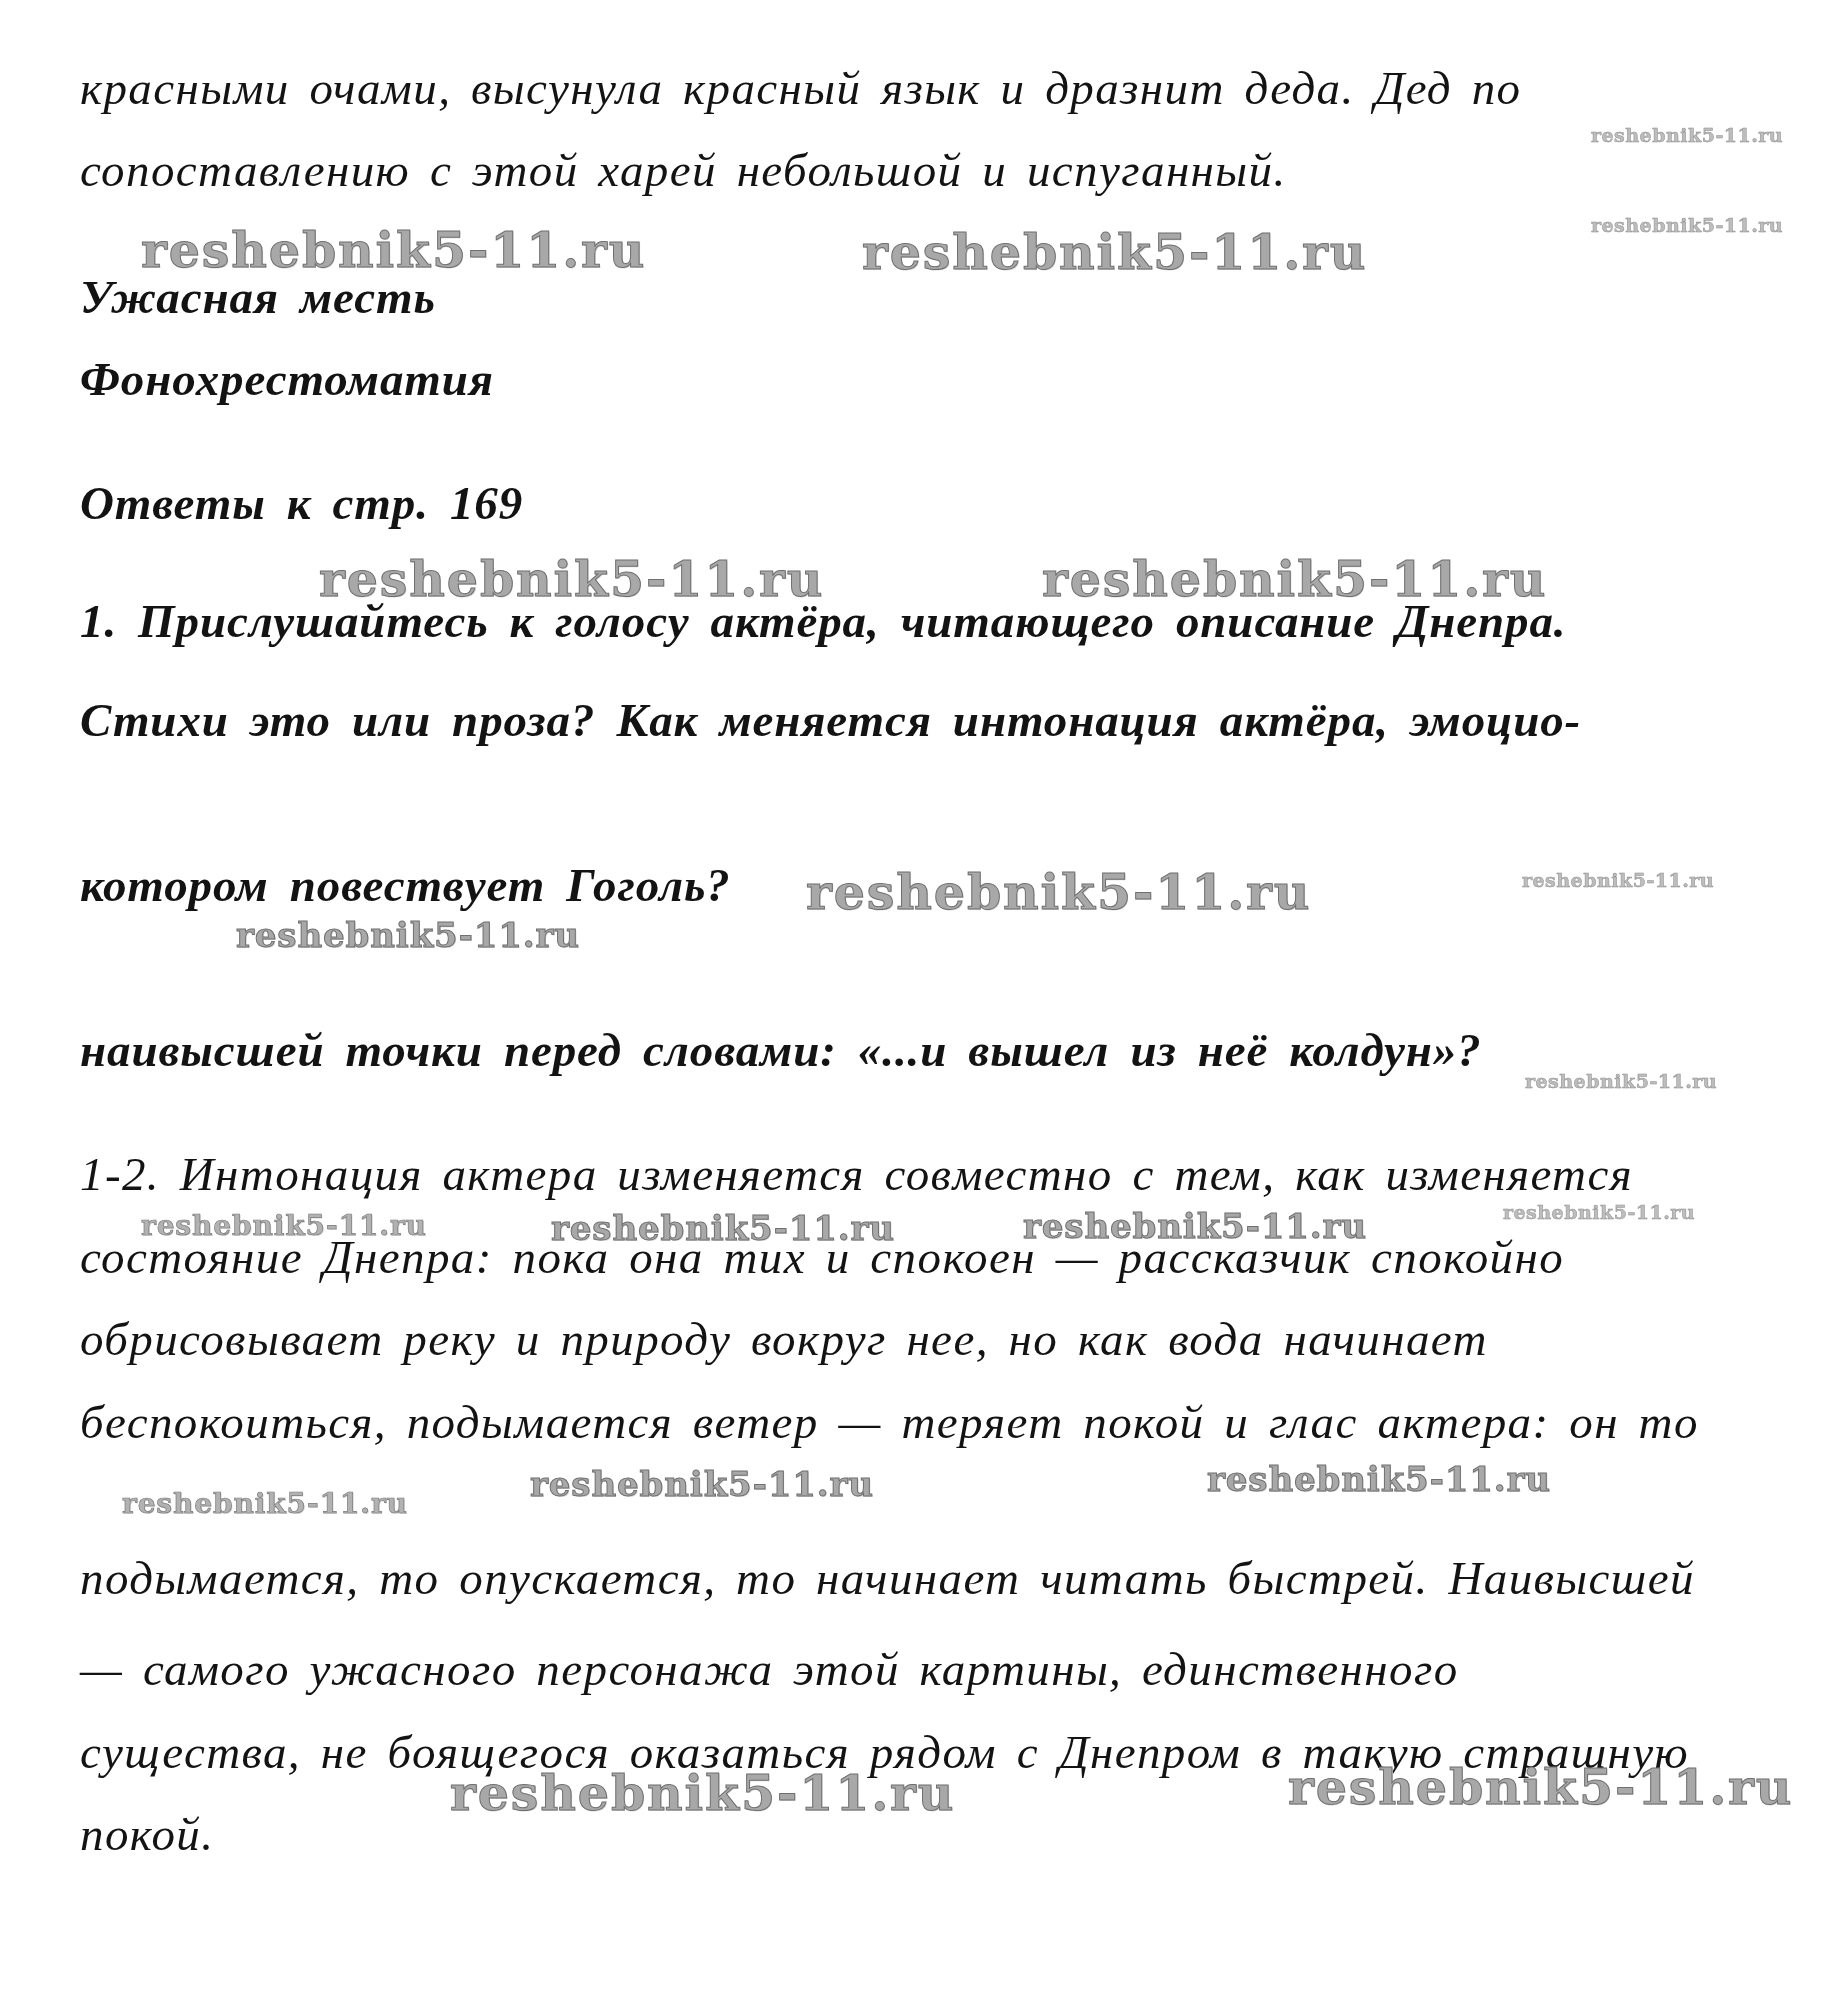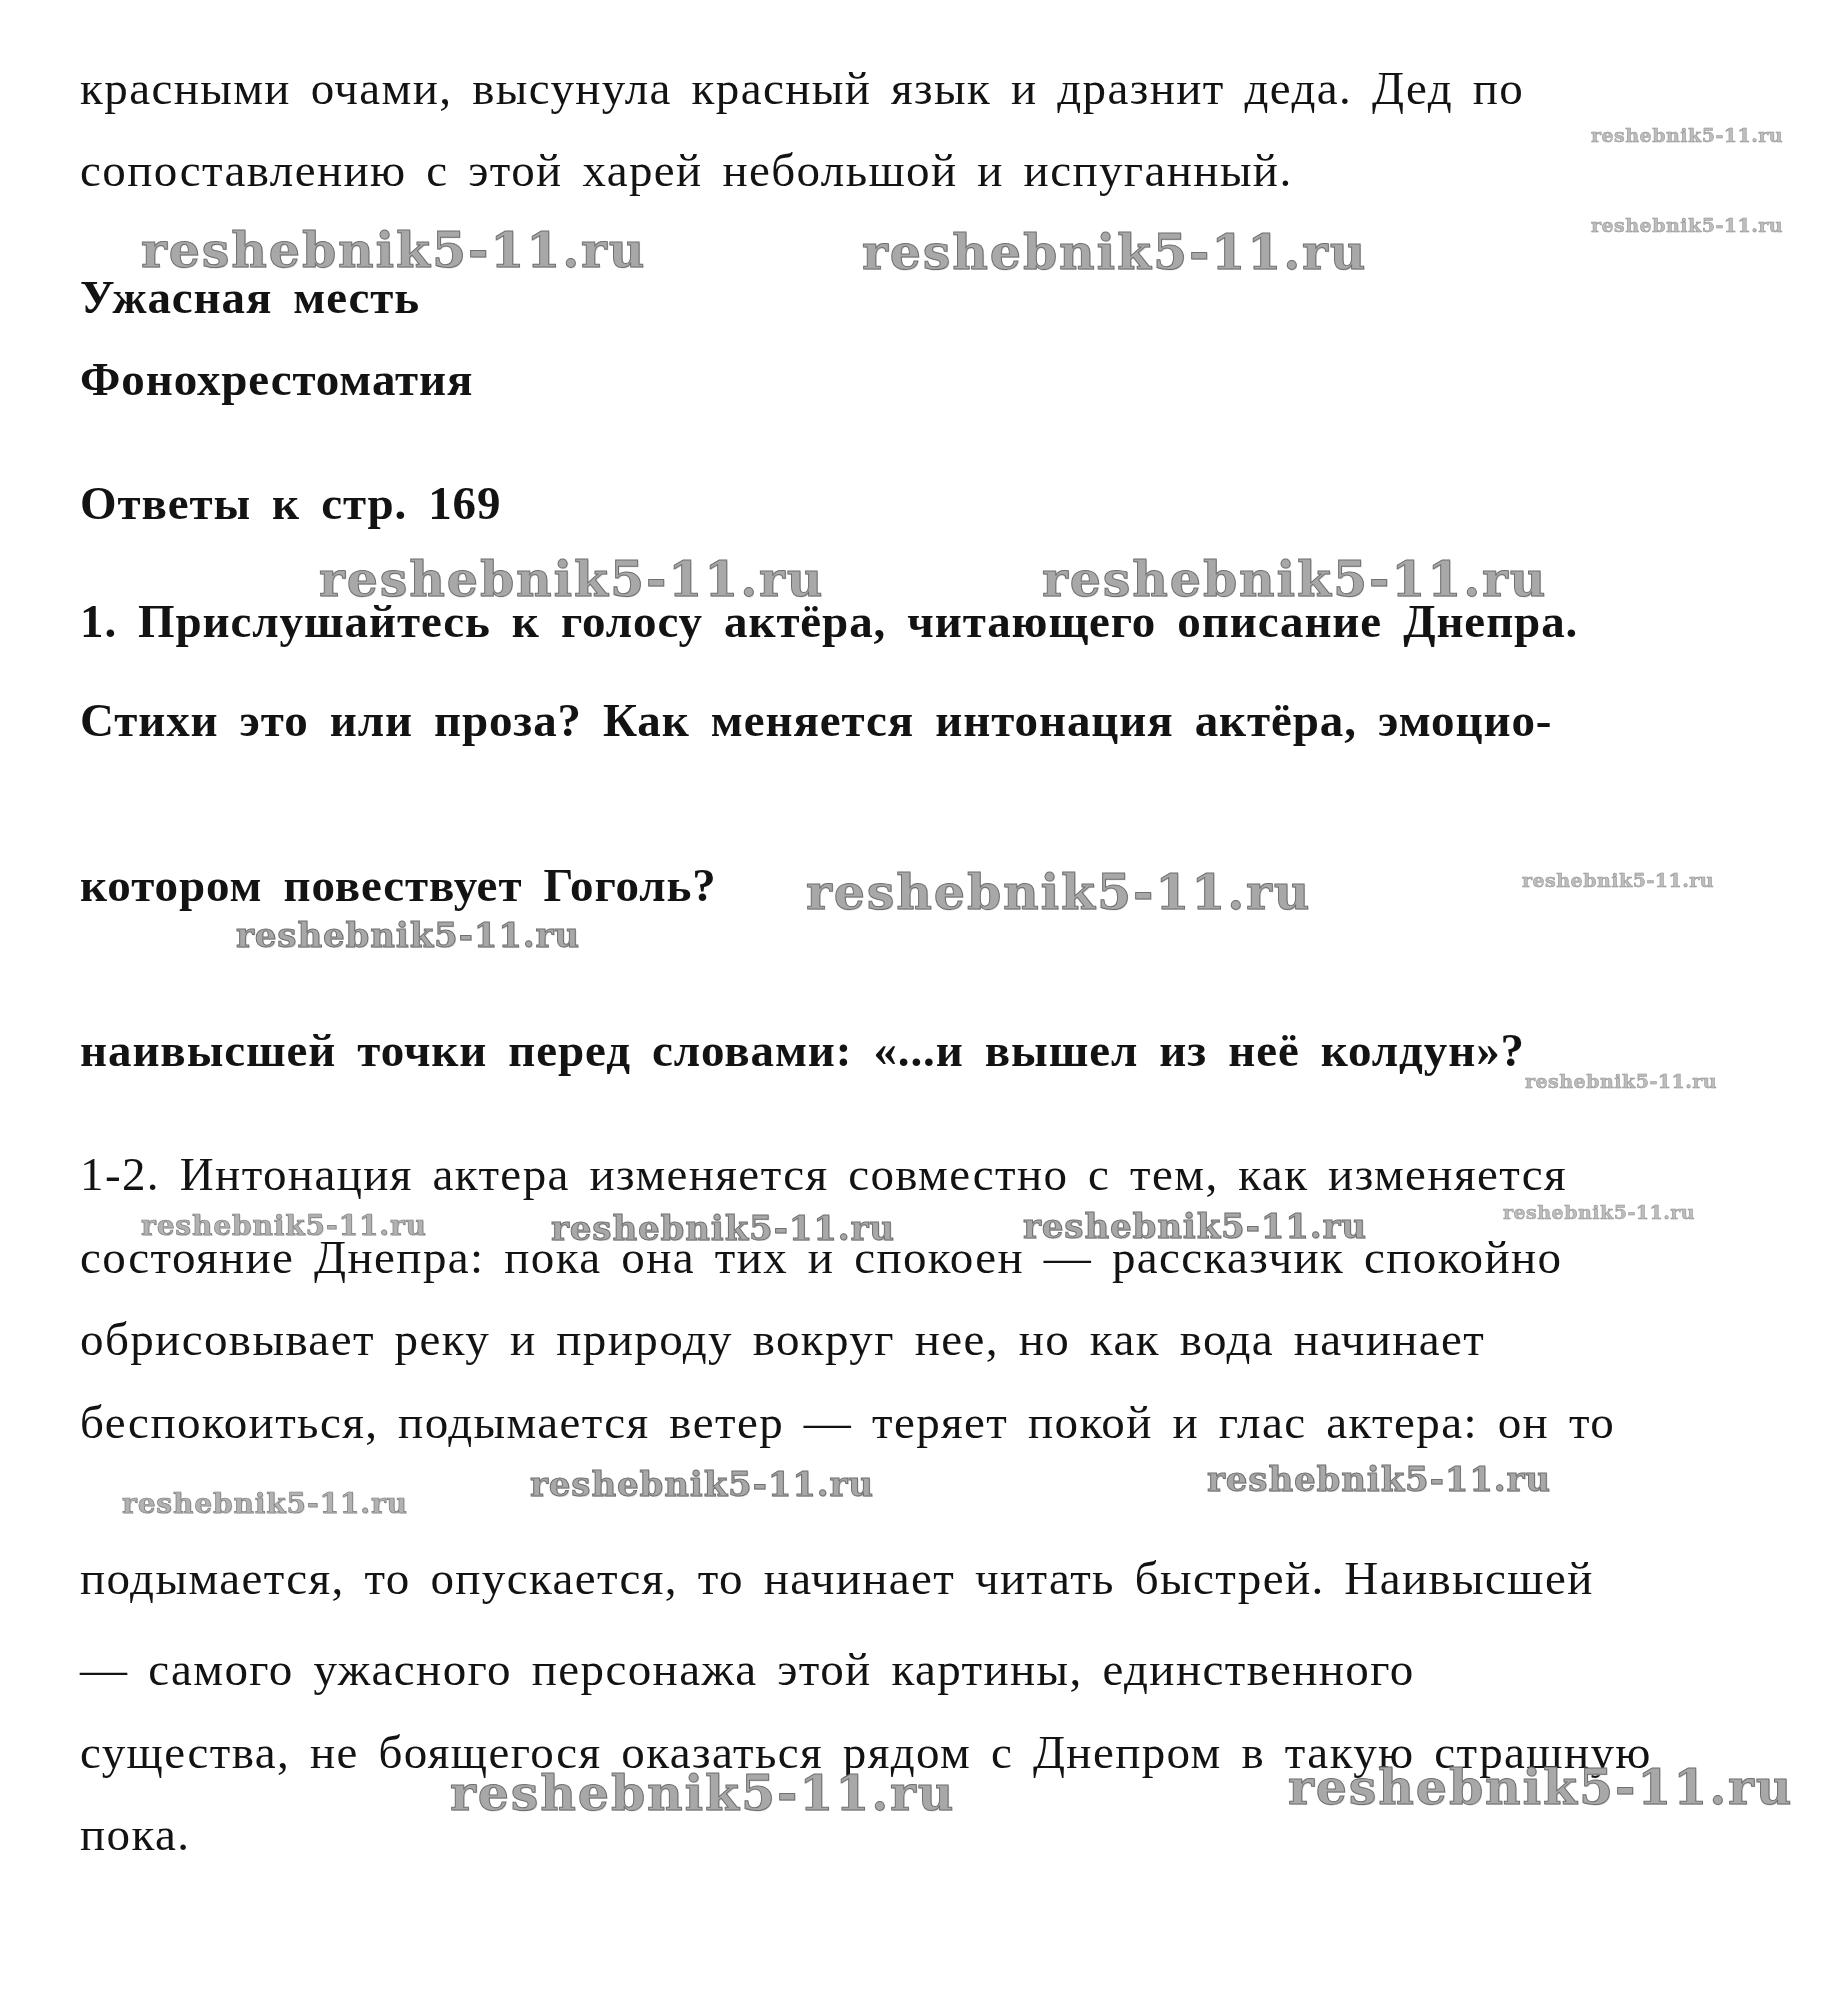--- a/index.html
+++ b/index.html
@@ -12,20 +12,21 @@
   }
   .line{
     position:absolute;
     left:80px;
     white-space:nowrap;
     color:#131313;
     font-size:47px;
     letter-spacing:1.4px;
     word-spacing:6.6px;
     line-height:1;
+    font-style:italic;
   }
   .bold{font-weight:bold;letter-spacing:0.9px;word-spacing:8.4px;}
   
   .wm{
     position:absolute;
     white-space:nowrap;
     font-family:"DejaVu Serif",serif;
     font-weight:700;
     line-height:1;
     color:#a8a8a8;
@@ -85,16 +86,16 @@
   <span class="wm wm-md" style="left:1207px;top:1462px">reshebnik5-11.ru</span>
   <span class="wm wm-sm" style="left:122px;top:1490px">reshebnik5-11.ru</span>
 
   <div class="line" style="top:1555px">подымается, то опускается, то начинает читать быстрей. Наивысшей</div>
   <div class="line" style="top:1646px">— самого ужасного персонажа этой картины, единственного</div>
   <div class="line" style="top:1729px">существа, не боящегося оказаться рядом с Днепром в такую страшную</div>
 
   <span class="wm wm-lg" style="left:450px;top:1769px">reshebnik5-11.ru</span>
   <span class="wm wm-lg" style="left:1288px;top:1763px">reshebnik5-11.ru</span>
 
-  <div class="line" style="top:1811px">пока.</div>
+  <div class="line" style="top:1811px">покой.</div>
 
 </div>
 
 
 </body></html>

